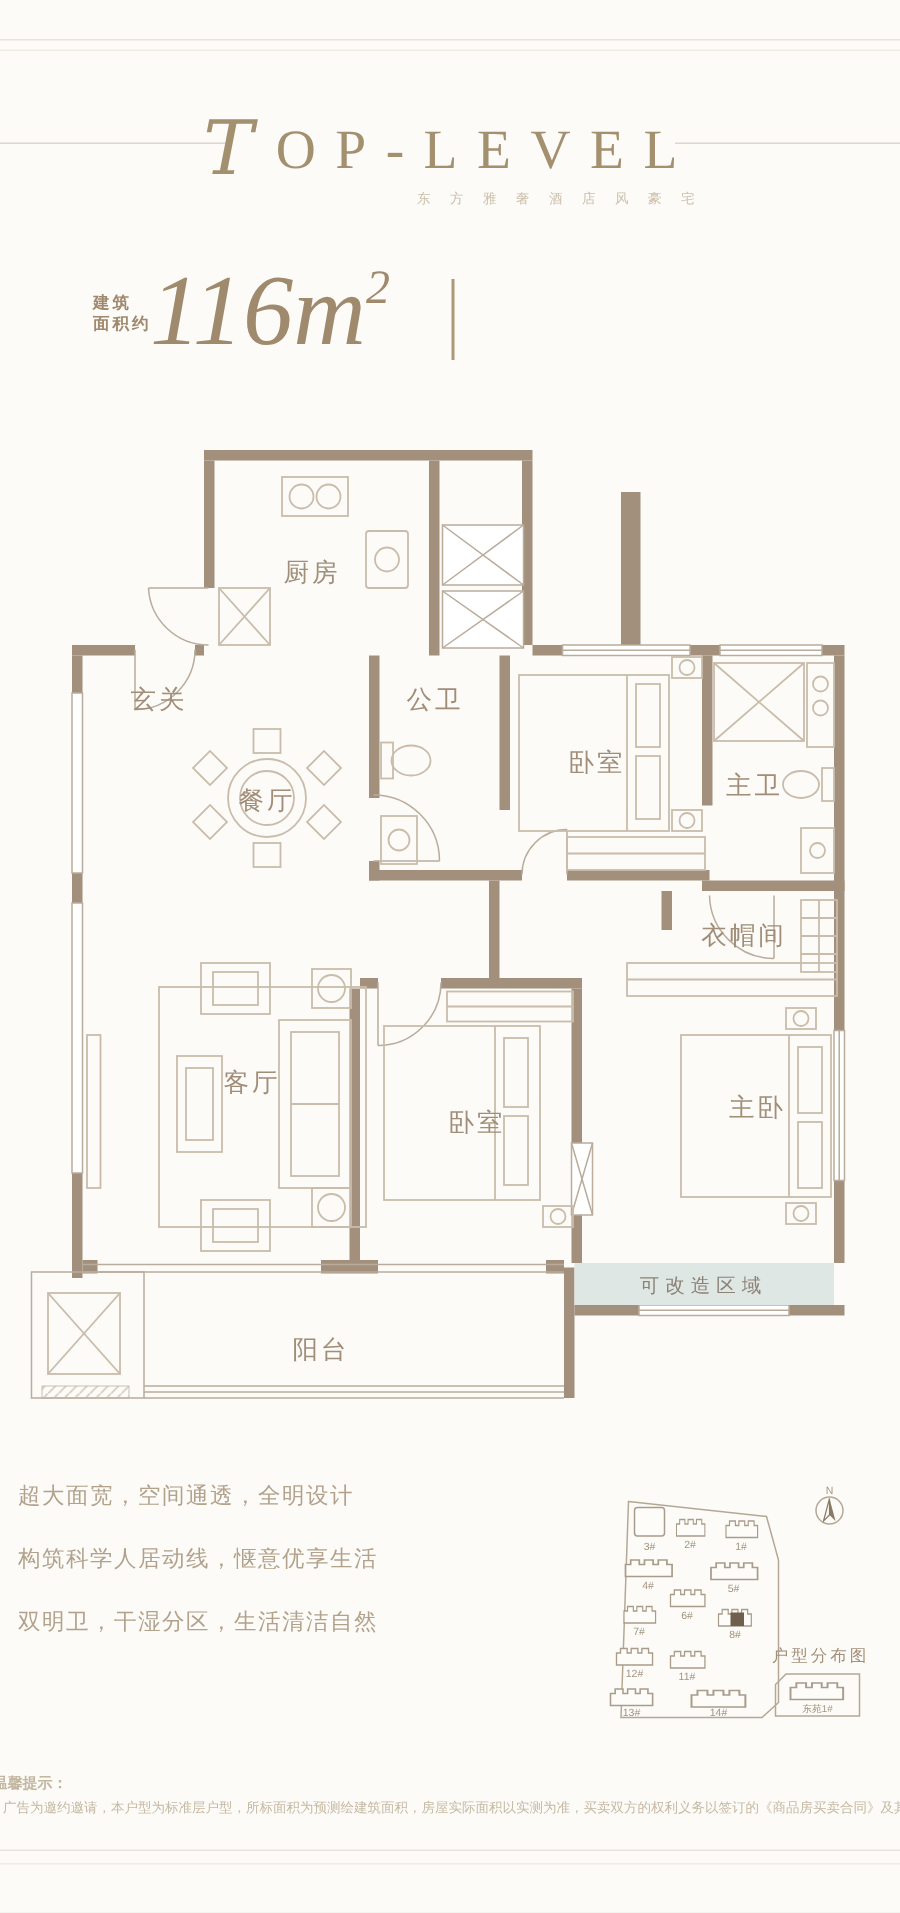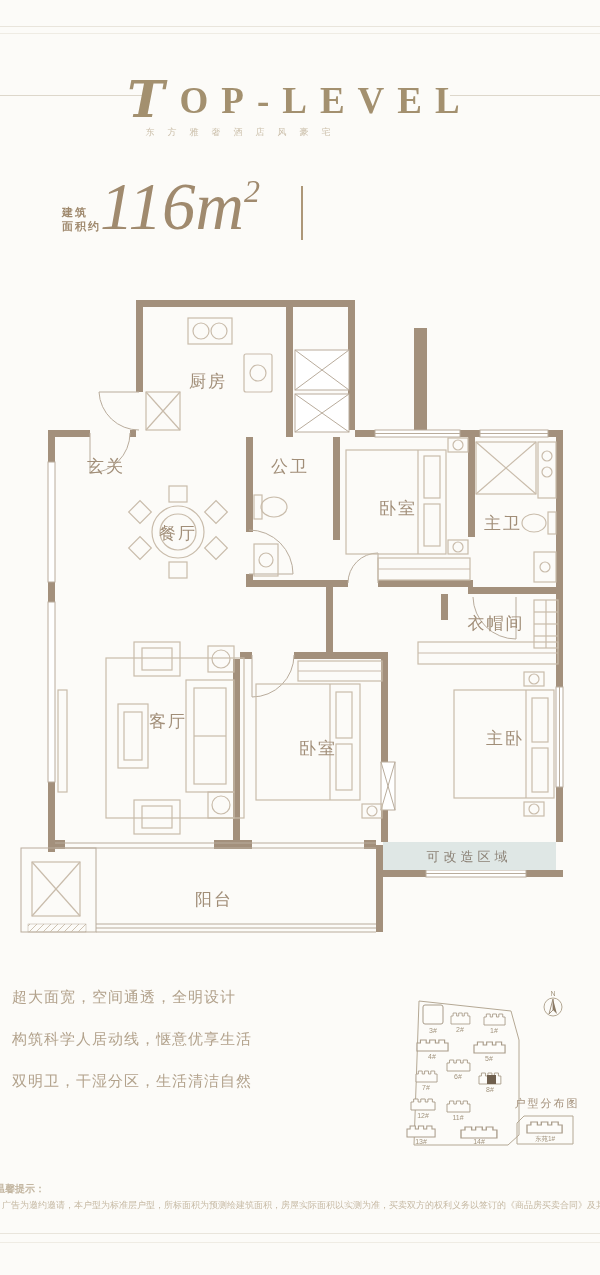--- a/index.html
+++ b/index.html
@@ -5,30 +5,30 @@
   html,body{margin:0;padding:0;background:#efede8;}
   .page{position:relative;width:600px;height:1275px;margin:0 auto;background:#fcfbf8;
         overflow:hidden;font-family:"Liberation Sans",sans-serif;}
   .hline{position:absolute;left:0;right:0;height:1px;background:#e9e5dc;}
   .hl1{top:26px}.hl2{top:33px;background:#efece4}
   .hl3{top:1233px}.hl4{top:1242px;background:#efece4}
 
   
   .brand-row{position:absolute;top:66px;left:0;width:600px;text-align:center;}
   .brand{font-family:"Liberation Serif",serif;font-size:37px;letter-spacing:13px;
-         color:#a3906f;font-weight:700;margin:0;display:inline-block;}
+         color:#a3906f;font-weight:400;margin:0;display:inline-block;}
   .brand .initial{font-style:italic;font-size:50px;font-family:"DejaVu Serif",serif;
                   position:relative;top:4px;margin-right:2px;}
   .rule{position:absolute;top:95px;height:1px;background:#ddd7cb;}
   .rule.left{left:0;width:150px}.rule.right{right:0;width:150px}
-  .brand-sub{position:absolute;top:126px;left:0;width:476px;text-align:center;
+  .brand-sub{position:absolute;top:126px;left:0;width:476px;text-align:right;
              font-size:9px;letter-spacing:13px;color:#cbbfaa;padding-left:13px;box-sizing:border-box;}
 
   
-  .area-label{position:absolute;left:62px;top:205px;color:#a08a6e;font-size:11px;
+  .area-label{position:absolute;left:62px;top:195px;color:#a08a6e;font-size:11px;
               line-height:14px;letter-spacing:2px;font-weight:bold;}
   .area-label span{display:block;}
   .area-value{position:absolute;left:100px;top:160px;font-family:"Liberation Serif",serif;
               font-size:67px;color:#a08a6e;line-height:70px;font-style:italic;}
   .area-value sup{font-size:32px;position:relative;top:-4px;}
   .title-divider{position:absolute;left:301px;top:186px;width:2px;height:54px;background:#ad9778;}
   .layout-name{position:absolute;left:319px;top:192px;font-family:"Liberation Serif",serif;
                font-size:36px;letter-spacing:7px;color:#a08a6e;font-weight:600;}
 
   

